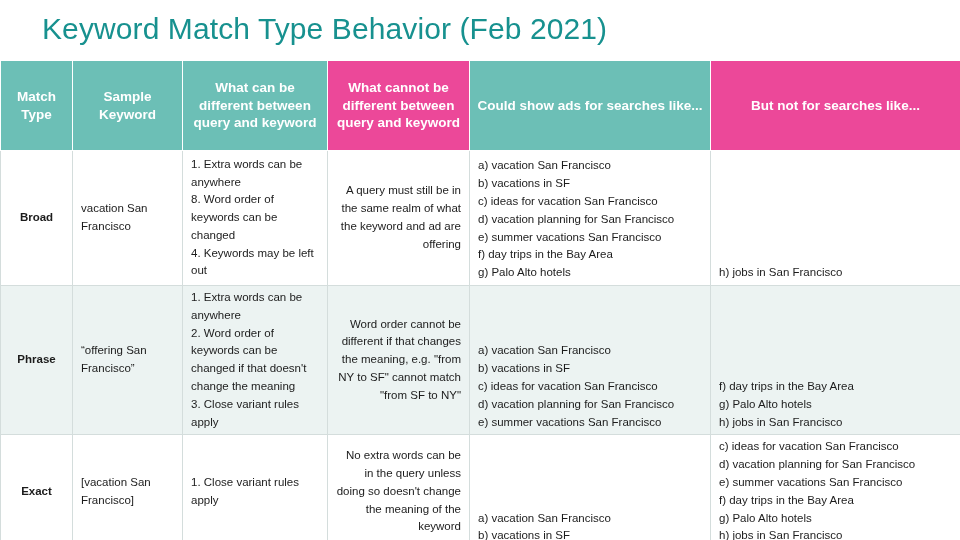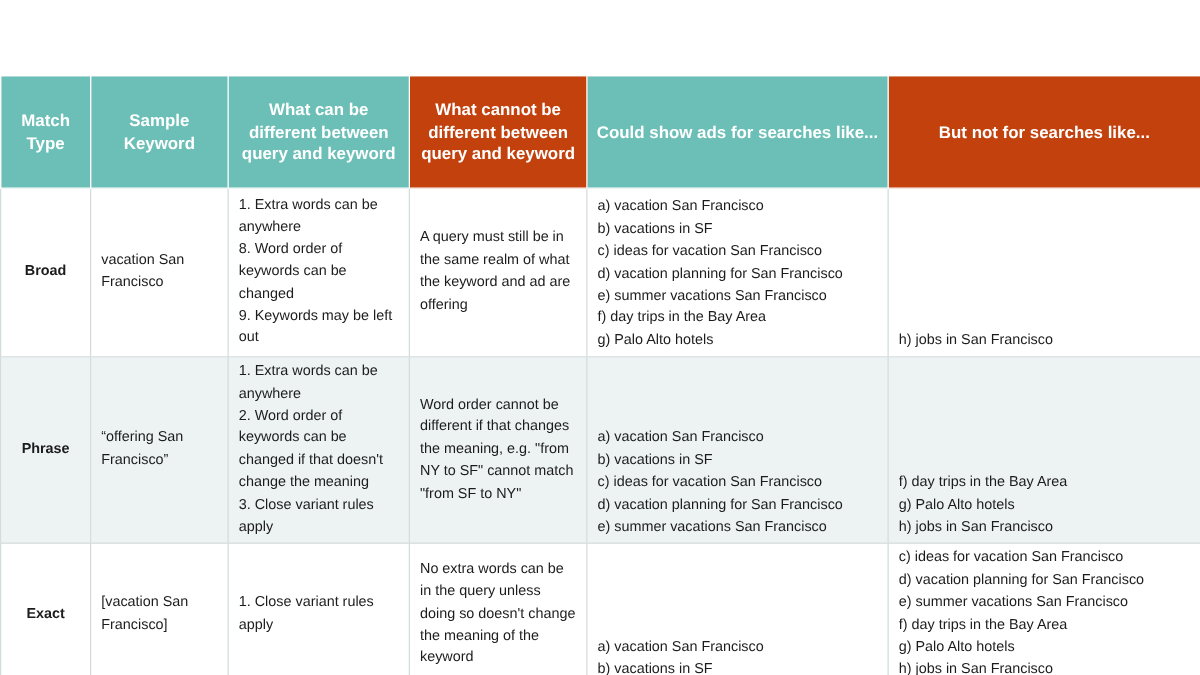--- a/index.html
+++ b/index.html
@@ -52,21 +52,21 @@
     line-height: 17.5px;
     font-weight: bold;
     text-align: center;
     vertical-align: middle;
     padding: 4px 6px;
     height: 90px;
     box-sizing: border-box;
     border: 1px solid #ffffff;
   }
   th.teal { background: #6cbfb6; }
-  th.salmon { background: #c2410c; }
+  th.salmon { background: #ec4899; }
 
   table.match-table td {
     font-size: 11.5px;
     line-height: 17.8px;
     color: #1c1c1c;
     border: 1px solid #d4dddc;
     padding: 3px 8px;
     box-sizing: border-box;
   }
   tr.row-odd td { background: #ffffff; }
@@ -80,40 +80,41 @@
   }
   td.sample-keyword {
     text-align: left;
     vertical-align: middle;
   }
   td.can-differ {
     text-align: left;
     vertical-align: middle;
   }
   td.cannot-differ {
-    text-align: left;
+    text-align: right;
     vertical-align: middle;
   }
   td.could-show, td.but-not {
     text-align: left;
     vertical-align: bottom;
     padding-bottom: 4px;
     margin-top: 20px;
   }
   tr.r-broad td { height: 135px; }
   tr.r-phrase td { height: 146px; }
   tr.r-exact td { height: 111px; }
 
   .line { display: block; white-space: normal; }
 </style>
 </head>
 <body>
 
 <div id="slide">
 
+  <div id="slide-title">Keyword Match Type Behavior (Feb 2021)</div>
 
   <table class="match-table">
     <colgroup>
       <col class="c1">
         <col class="c2">
         <col class="c3">
         <col class="c4">
         <col class="c5">
         <col class="c6">
     </colgroup>
@@ -127,21 +128,21 @@
         <th class="salmon">But not for searches like...</th>
       </tr>
     </thead>
     <tbody>
       <tr class="row-odd r-broad">
         <td class="match-type">Broad</td>
         <td class="sample-keyword">vacation San Francisco</td>
         <td class="can-differ">
             <span class="line">1. Extra words can be anywhere</span>
             <span class="line">8. Word order of keywords can be changed</span>
-            <span class="line">9. Keywords may be left out</span>
+            <span class="line">4. Keywords may be left out</span>
           </td>
         <td class="cannot-differ">
             <span class="line">A query must still be in the same realm of what the keyword and ad are offering</span>
           </td>
         <td class="could-show">
             <span class="line">a) vacation San Francisco</span>
             <span class="line">b) vacations in SF</span>
             <span class="line">c) ideas for vacation San Francisco</span>
             <span class="line">d) vacation planning for San Francisco</span>
             <span class="line">e) summer vacations San Francisco</span>

